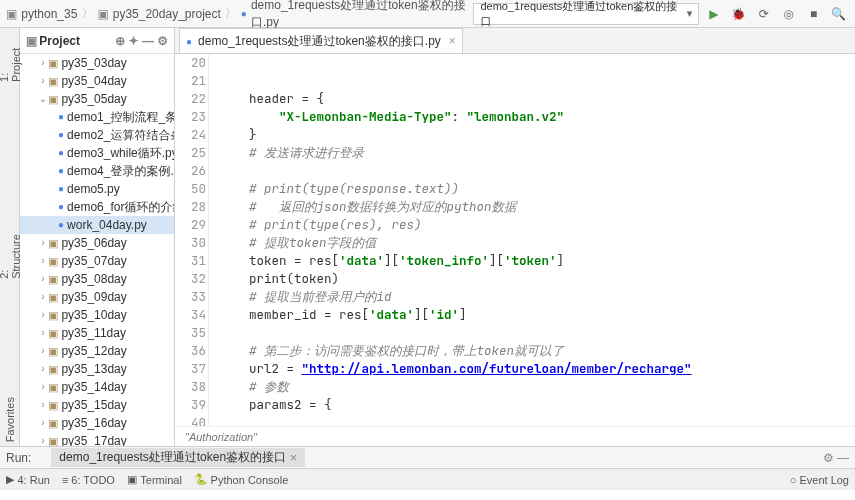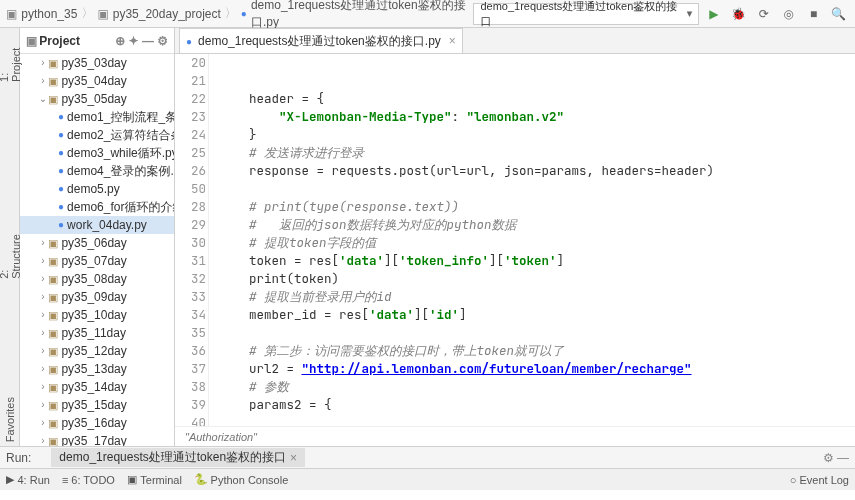--- a/index.html
+++ b/index.html
@@ -224,24 +224,24 @@
           <div class="ln">37</div>
           <div class="ln">38</div>
           <div class="ln">39</div>
           <div class="ln">40</div>
       </div>
       <div class="code">
         <div class="line"><span>    header = {</span></div>
         <div class="line"><span>        </span><span class="str">"X-Lemonban-Media-Type"</span><span>: </span><span class="str">"lemonban.v2"</span></div>
         <div class="line"><span>    }</span></div>
         <div class="line"><span class="cm">    # 发送请求进行登录</span></div>
-        <div class="line"><span>    response = requests.post(url=url, json=params, headers=header)</span></div>
         <div class="line"><span></span></div>
         <div class="line"><span class="cm">    # print(type(response.text))</span></div>
         <div class="line"><span class="cm">    #   返回的json数据转换为对应的python数据</span></div>
+        <div class="line"><span class="cm">    # print(type(res), res)</span></div>
         <div class="line"><span class="cm">    # 提取token字段的值</span></div>
         <div class="line"><span>    token = res[</span><span class="str">'data'</span><span>][</span><span class="str">'token_info'</span><span>][</span><span class="str">'token'</span><span>]</span></div>
         <div class="line"><span>    print(token)</span></div>
         <div class="line"><span class="cm">    # 提取当前登录用户的id</span></div>
         <div class="line"><span>    member_id = res[</span><span class="str">'data'</span><span>][</span><span class="str">'id'</span><span>]</span></div>
         <div class="line"></div>
         <div class="line"><span class="cm">    # 第二步：访问需要鉴权的接口时，带上token就可以了</span></div>
         <div class="line"><span>    url2 = </span><span class="str url">"http://api.lemonban.com/futureloan/member/recharge"</span></div>
         <div class="line"><span class="cm">    # 参数</span></div>
         <div class="line"><span>    params2 = {</span></div>

